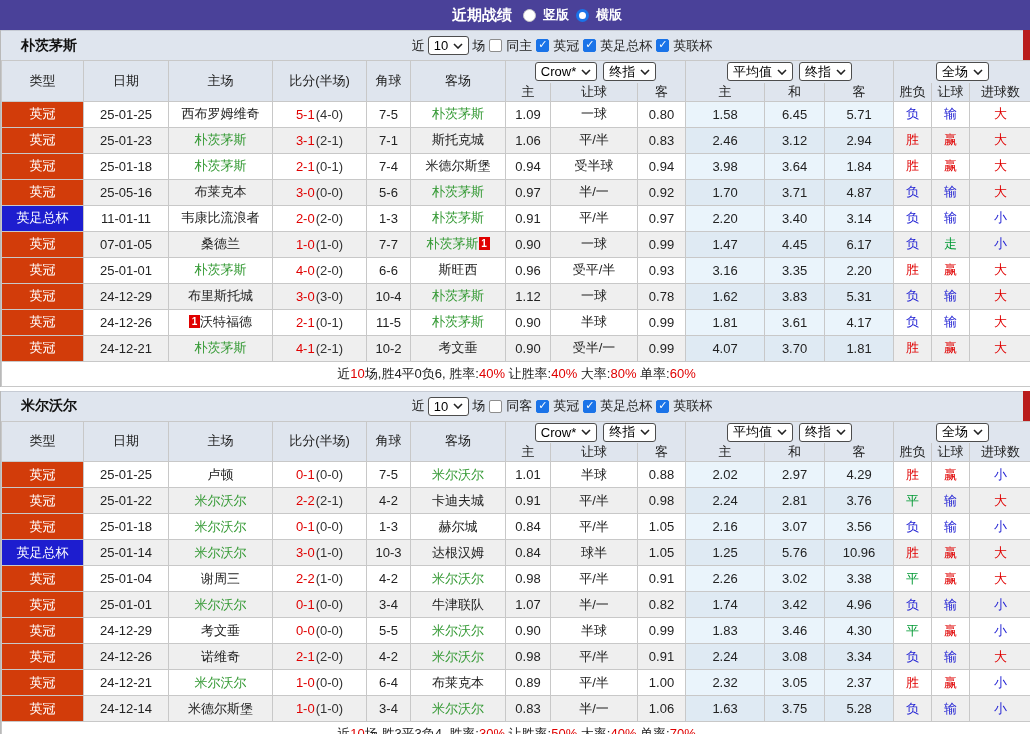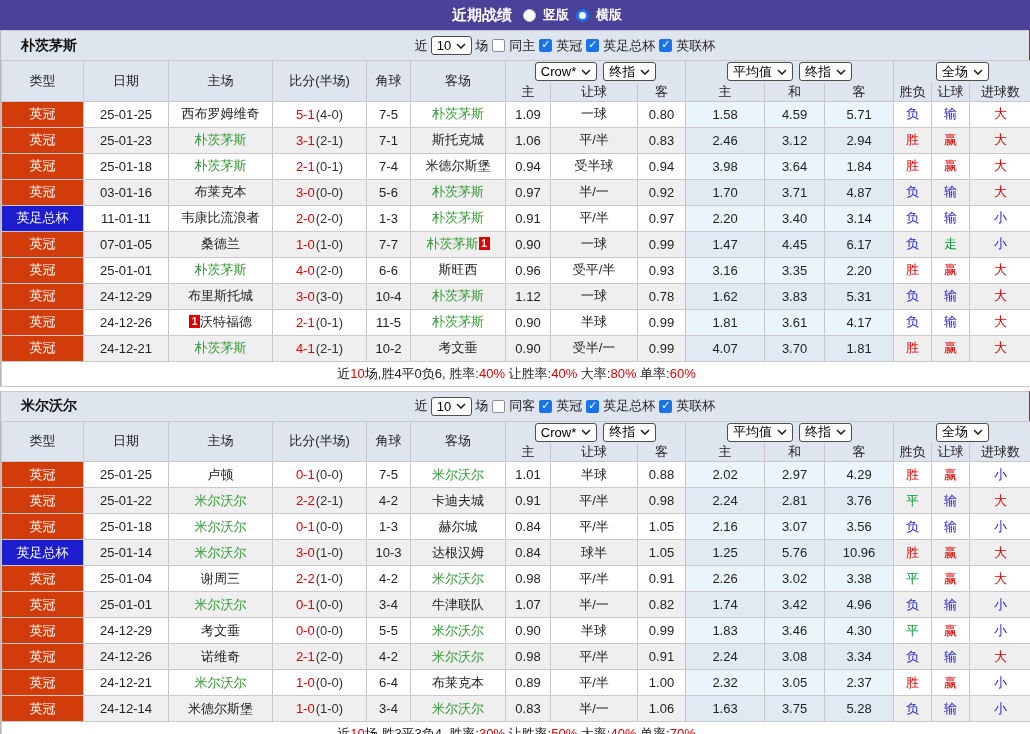--- a/index.html
+++ b/index.html
@@ -21,21 +21,21 @@
     padding-left: 44px;
   }
   .topbar .title { font-weight: bold; font-size: 15px; margin-right: 4px; }
   .topbar .radio-label { font-size: 13px; font-weight: bold; }
   .radio {
     width: 13px; height: 13px; border-radius: 50%;
     background: #fff; border: 1px solid #c8c8c8; display: inline-block;
   }
   .radio.on { border: 3.5px solid var(--check_blue, #1a73e8); }
 
-  .section { border-left: 1px solid #b9b9b9; border-right: 1px solid #b91c1c; }
+  .section { border-left: 1px solid #b9b9b9; border-right: 7px solid #b91c1c; }
   .team-row {
     position: relative;
     height: 30px;
     background: var(--header_bg, #dfe5ee);
     border-top: 1px solid #c6cbd4;
     display: flex;
     align-items: center;
   }
   .team-name-label {
     position: absolute; left: 20px;
@@ -224,21 +224,21 @@
     <td class="c-type badge-league">英冠</td>
     <td class="c-date">25-01-25</td>
     <td class="c-home"><span class="team-name">西布罗姆维奇</span></td>
     <td class="c-score"><span class="ft">5-1</span><span class="ht">(4-0)</span></td>
     <td class="c-corner">7-5</td>
     <td class="c-away"><span class="team-name focus">朴茨茅斯</span></td>
     <td class="c-odd">1.09</td>
     <td class="c-odd">一球</td>
     <td class="c-odd">0.80</td>
     <td class="c-avg">1.58</td>
-    <td class="c-avg">4.59</td>
+    <td class="c-avg">6.45</td>
     <td class="c-avg">5.71</td>
     <td class="c-res r-blue">负</td>
     <td class="c-res r-blue">输</td>
     <td class="c-res r-red">大</td>
   </tr>
         <tr>
     <td class="c-type badge-league">英冠</td>
     <td class="c-date">25-01-23</td>
     <td class="c-home"><span class="team-name focus">朴茨茅斯</span></td>
     <td class="c-score"><span class="ft">3-1</span><span class="ht">(2-1)</span></td>
@@ -266,21 +266,21 @@
     <td class="c-odd">0.94</td>
     <td class="c-avg">3.98</td>
     <td class="c-avg">3.64</td>
     <td class="c-avg">1.84</td>
     <td class="c-res r-red">胜</td>
     <td class="c-res r-red">赢</td>
     <td class="c-res r-red">大</td>
   </tr>
         <tr>
     <td class="c-type badge-league">英冠</td>
-    <td class="c-date">03-01-16</td>
+    <td class="c-date">25-05-16</td>
     <td class="c-home"><span class="team-name">布莱克本</span></td>
     <td class="c-score"><span class="ft">3-0</span><span class="ht">(0-0)</span></td>
     <td class="c-corner">5-6</td>
     <td class="c-away"><span class="team-name focus">朴茨茅斯</span></td>
     <td class="c-odd">0.97</td>
     <td class="c-odd">半/一</td>
     <td class="c-odd">0.92</td>
     <td class="c-avg">1.70</td>
     <td class="c-avg">3.71</td>
     <td class="c-avg">4.87</td>

